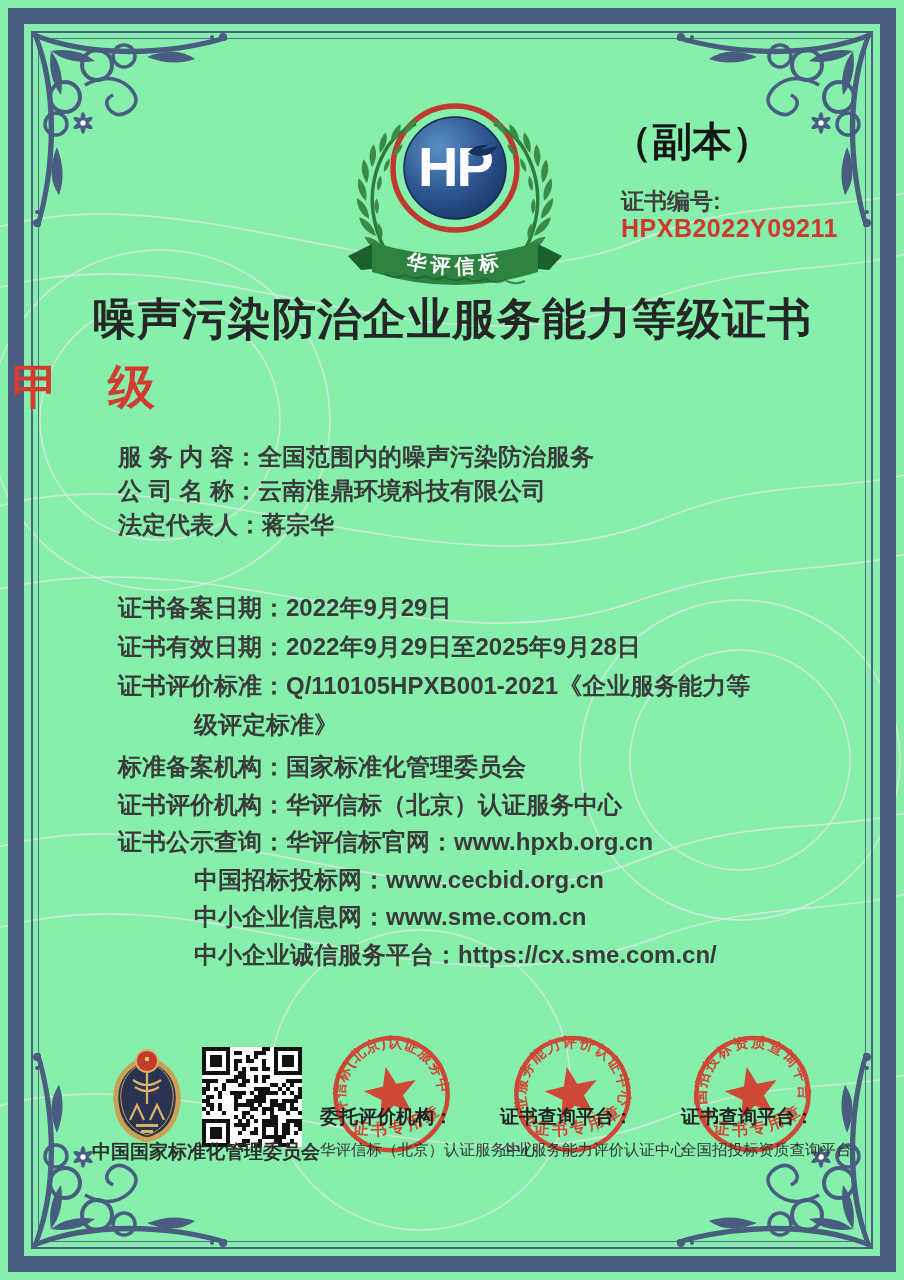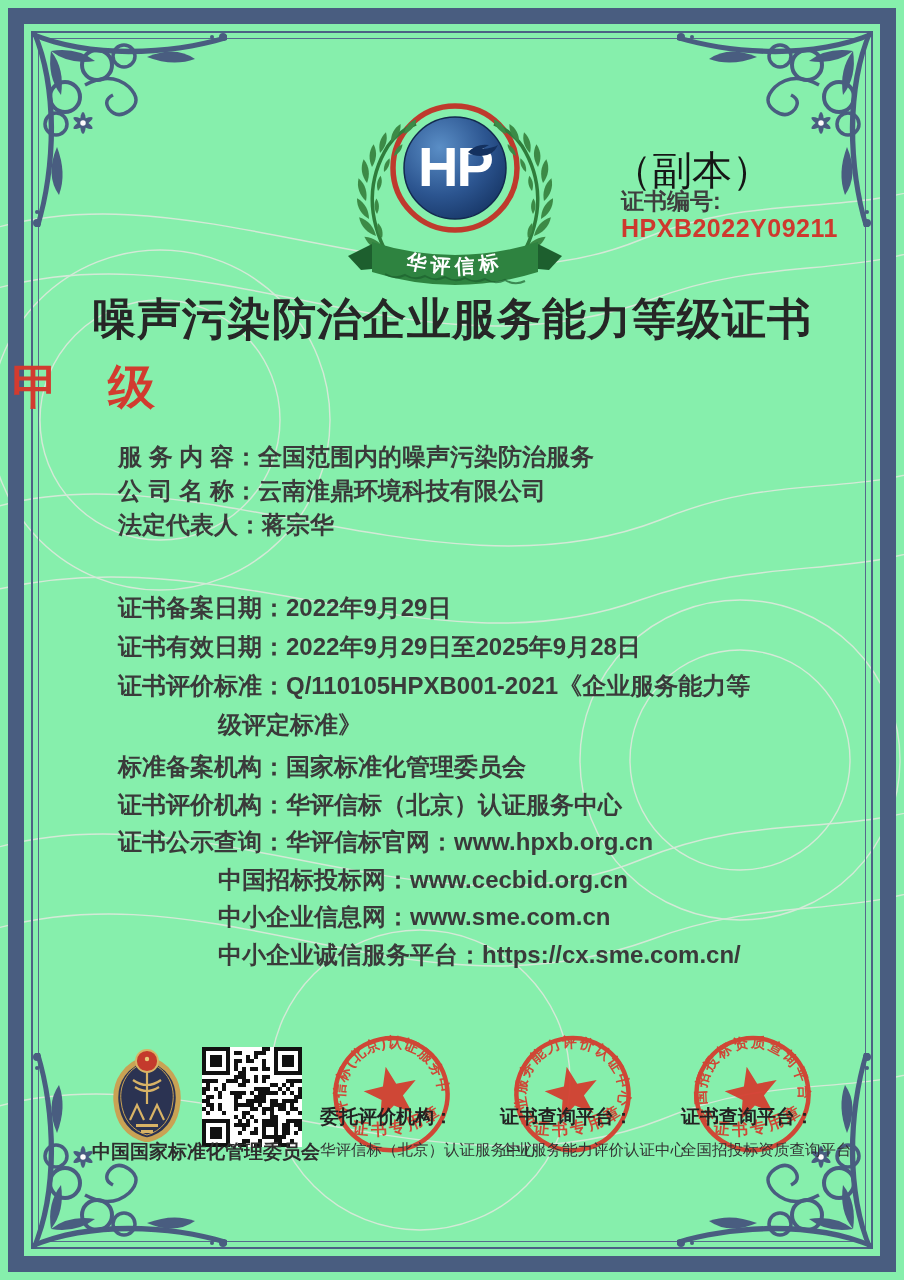--- a/index.html
+++ b/index.html
@@ -13,34 +13,34 @@
   .corner { position:absolute; width:205px; height:205px; pointer-events:none; z-index:3; }
   .corner.tl { left:27px;  top:27px; }
   .corner.tr { right:27px; top:27px; transform:scaleX(-1); }
   .corner.bl { left:27px;  bottom:27px; transform:scaleY(-1); }
   .corner.br { right:27px; bottom:27px; transform:scale(-1,-1); }
 
   .watermark { position:absolute; inset:0; z-index:0; pointer-events:none; }
 
   
   .logo { position:absolute; left:330px; top:86px; z-index:2; }
-  .copy-label { position:absolute; left:612px; top:114px; font-size:40px; font-weight:400; color:#161616; z-index:2;margin-top:29px; }
+  .copy-label { position:absolute; left:612px; top:114px; font-size:40px; font-weight:700; color:#161616; z-index:2; }
   .certno-label { position:absolute; left:621px; top:186px; font-size:23px; font-weight:700; color:#3e3e3e; z-index:2; }
   .certno-value { position:absolute; left:621px; top:214px; font-size:25px; font-weight:700; color:#ce392e; letter-spacing:.5px; z-index:2; }
 
   .title { position:absolute; left:0; top:290px; width:100%; text-align:center; font-size:44px; font-weight:900; color:#262626; letter-spacing:1px; z-index:2; }
   .grade { position:absolute; left:0; top:356px; width:100%; text-align:left; font-size:47px; font-weight:800; color:#d23b2f; letter-spacing:18px; padding-left:12px; z-index:2; }
 
   
   .sec { position:absolute; left:118px; font-size:24px; font-weight:600; color:#3a3a3a; z-index:2; }
   .sec .row { line-height:34px; white-space:nowrap; }
   .sec1 { top:440px; }
   .sec2 { top:588px; } .sec2 .row { line-height:39px; }
   .sec3 { top:748px; } .sec3 .row { line-height:37.5px; }
-  .indent { margin-left:100px; }
+  .indent { margin-left:76px; }
   .sec .label { color:#3a3a3a; }
   .sec .value { color:#3a3a3a; }
 
   
   .emblem { position:absolute; left:102px; top:1046px; z-index:2; }
   .qr { position:absolute; left:202px; top:1047px; z-index:2; }
   .authority-caption { position:absolute; left:84px; top:1139px; width:236px; text-align:right; font-size:19px; font-weight:600; color:#2d2d2d; z-index:2; }
 
   .seal { position:absolute; top:1024px; z-index:2; opacity:.92; }
   .seal.s0 { left:320px; } .seal.s1 { left:501px; } .seal.s2 { left:681px; }

